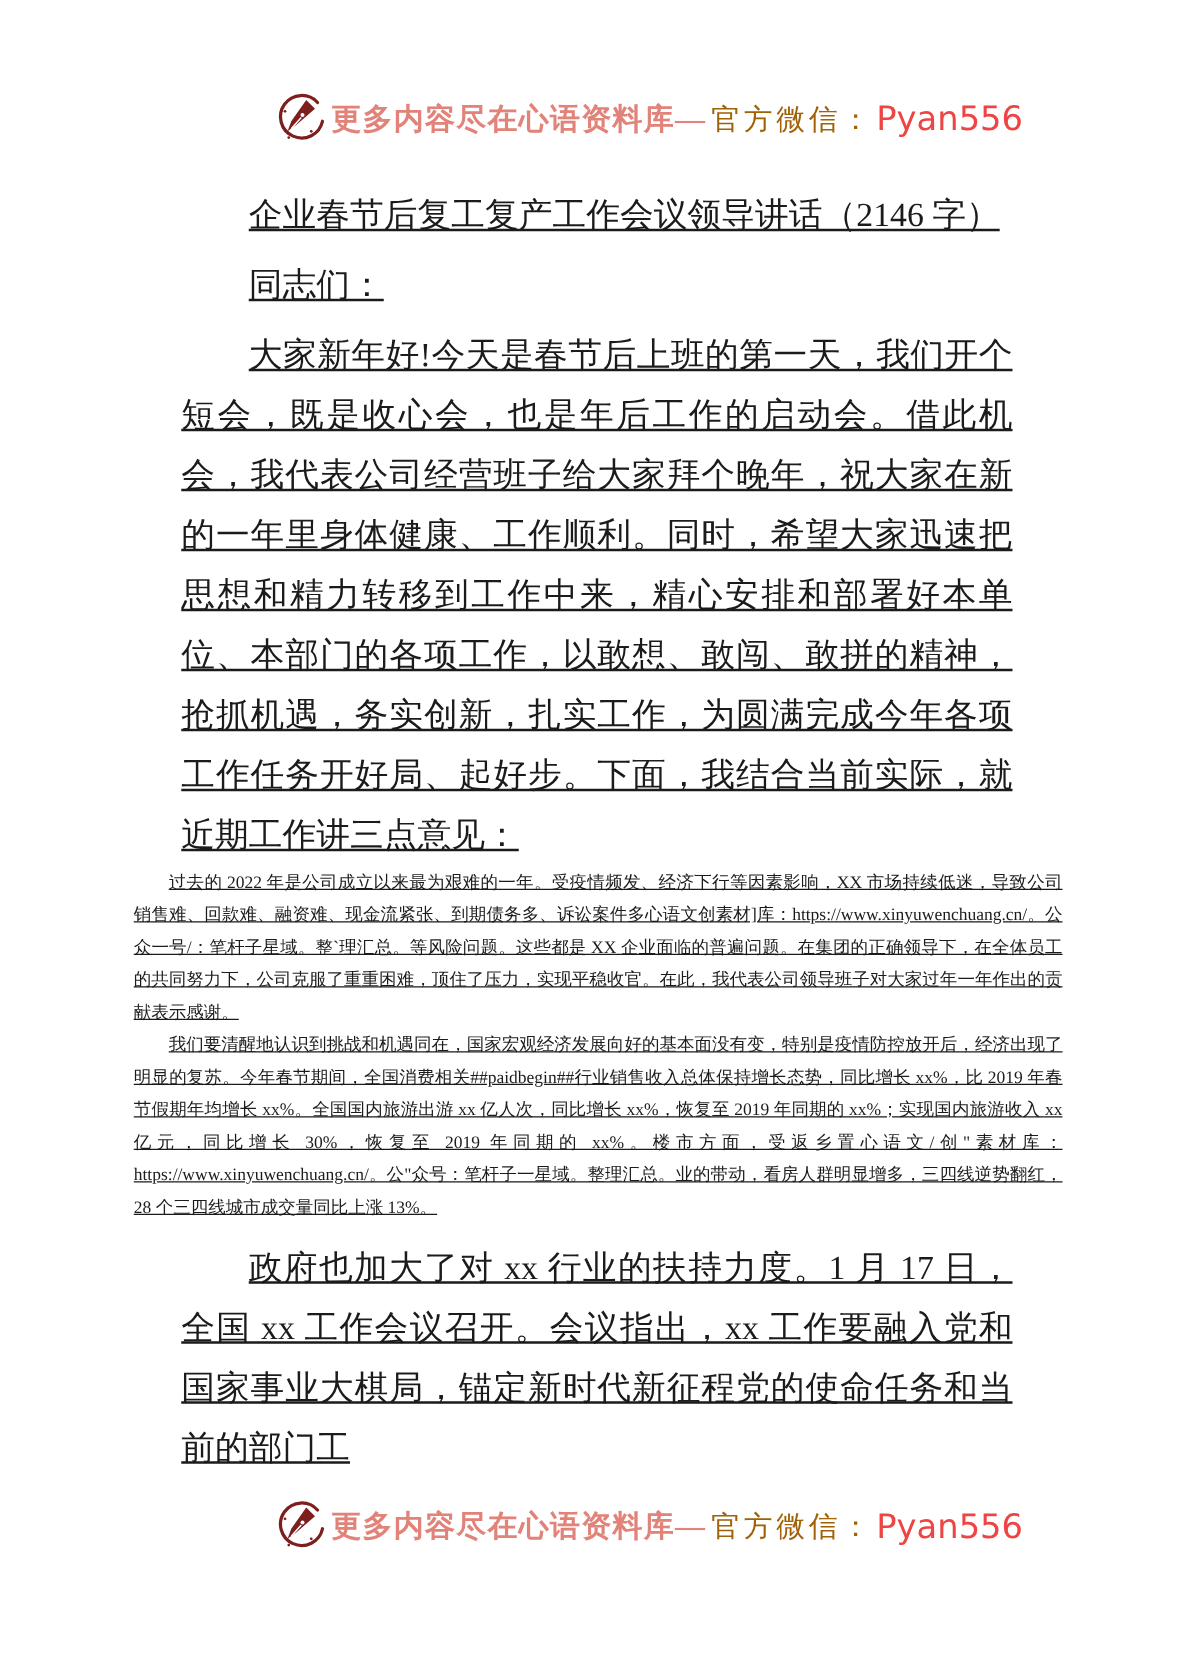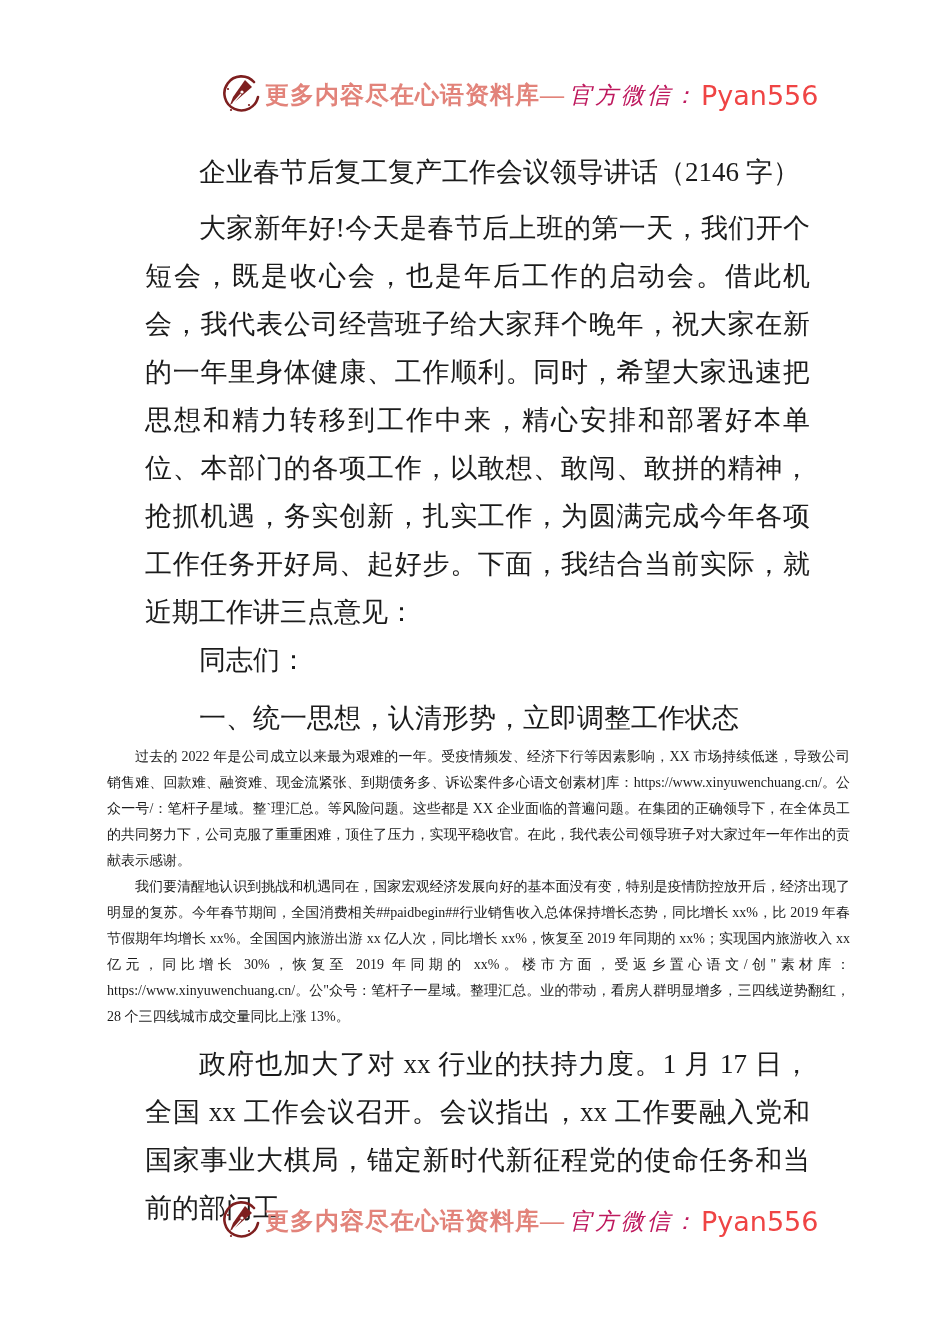--- a/index.html
+++ b/index.html
@@ -24,38 +24,38 @@
   .logo { display: inline-block; width: 44px; height: 46px; margin-right: 3px; }
   .logo svg { display: block; width: 44px; height: 46px; }
   .brand-text {
     color: #e2837a;
     font-weight: bold;
     font-size: 24px;
     letter-spacing: 1px;
     font-family: "Liberation Serif", serif;
   }
   .wechat-label {
-    color: #be185d;
+    color: #a16207;
     font-size: 23px;
-    font-style: italic;
     letter-spacing: 3px;
     margin-left: 4px;
     font-family: "DejaVu Serif", serif;
   }
   .wechat-id {
     color: #ef4444;
     font-size: 27px;
     margin-left: 2px;
     font-family: "DejaVu Sans", sans-serif;
   }
   .doc {
     position: absolute;
     left: 145px;
     right: 140px;
     top: 148px;
+    text-decoration: underline;
   }
   .title-line {
     font-size: 27px;
     line-height: 48px;
     text-indent: 2em;
     margin: 0 0 8px 0;
   }
   .para-large {
     font-size: 27px;
     line-height: 48px;
@@ -93,23 +93,22 @@
         <circle cx="31" cy="33" r="1.1" fill="#7e1f1f"></circle>
       </svg>
     </span>
     <span class="brand-text">更多内容尽在心语资料库—</span>
     <span class="wechat-label">官方微信：</span>
     <span class="wechat-id">Pyan556</span>
   </div>
 
   <div class="doc">
     <p class="title-line">企业春节后复工复产工作会议领导讲话（2146 字）</p>
+    <p class="para-large para-salutation">同志们：</p>
     <p class="para-large para-opening">大家新年好!今天是春节后上班的第一天，我们开个短会，既是收心会，也是年后工作的启动会。借此机会，我代表公司经营班子给大家拜个晚年，祝大家在新的一年里身体健康、工作顺利。同时，希望大家迅速把思想和精力转移到工作中来，精心安排和部署好本单位、本部门的各项工作，以敢想、敢闯、敢拼的精神，抢抓机遇，务实创新，扎实工作，为圆满完成今年各项工作任务开好局、起好步。下面，我结合当前实际，就近期工作讲三点意见：</p>
-    <p class="para-large para-salutation">同志们：</p>
-    <p class="para-large section-heading">一、统一思想，认清形势，立即调整工作状态</p>
     <div class="small-block">
       <p class="para-small">过去的 2022 年是公司成立以来最为艰难的一年。受疫情频发、经济下行等因素影响，XX 市场持续低迷，导致公司销售难、回款难、融资难、现金流紧张、到期债务多、诉讼案件多心语文创素材]库：https://www.xinyuwenchuang.cn/。公众一号/：笔杆子星域。整`理汇总。等风险问题。这些都是 XX 企业面临的普遍问题。在集团的正确领导下，在全体员工的共同努力下，公司克服了重重困难，顶住了压力，实现平稳收官。在此，我代表公司领导班子对大家过年一年作出的贡献表示感谢。</p>
       <p class="para-small">我们要清醒地认识到挑战和机遇同在，国家宏观经济发展向好的基本面没有变，特别是疫情防控放开后，经济出现了明显的复苏。今年春节期间，全国消费相关##paidbegin##行业销售收入总体保持增长态势，同比增长 xx%，比 2019 年春节假期年均增长 xx%。全国国内旅游出游 xx 亿人次，同比增长 xx%，恢复至 2019 年同期的 xx%；实现国内旅游收入 xx 亿元，同比增长 30%，恢复至 2019 年同期的 xx%。楼市方面，受返乡置心语文/创"素材库：https://www.xinyuwenchuang.cn/。公"众号：笔杆子一星域。整理汇总。业的带动，看房人群明显增多，三四线逆势翻红，28 个三四线城市成交量同比上涨 13%。</p>
     </div>
     <p class="para-large para-closing">政府也加大了对 xx 行业的扶持力度。1 月 17 日，全国 xx 工作会议召开。会议指出，xx 工作要融入党和国家事业大棋局，锚定新时代新征程党的使命任务和当前的部门工</p>
   </div>
 
   <div class="brand-row footer">
     <span class="logo">
       <svg viewBox="0 0 44 46" xmlns="http://www.w3.org/2000/svg">

